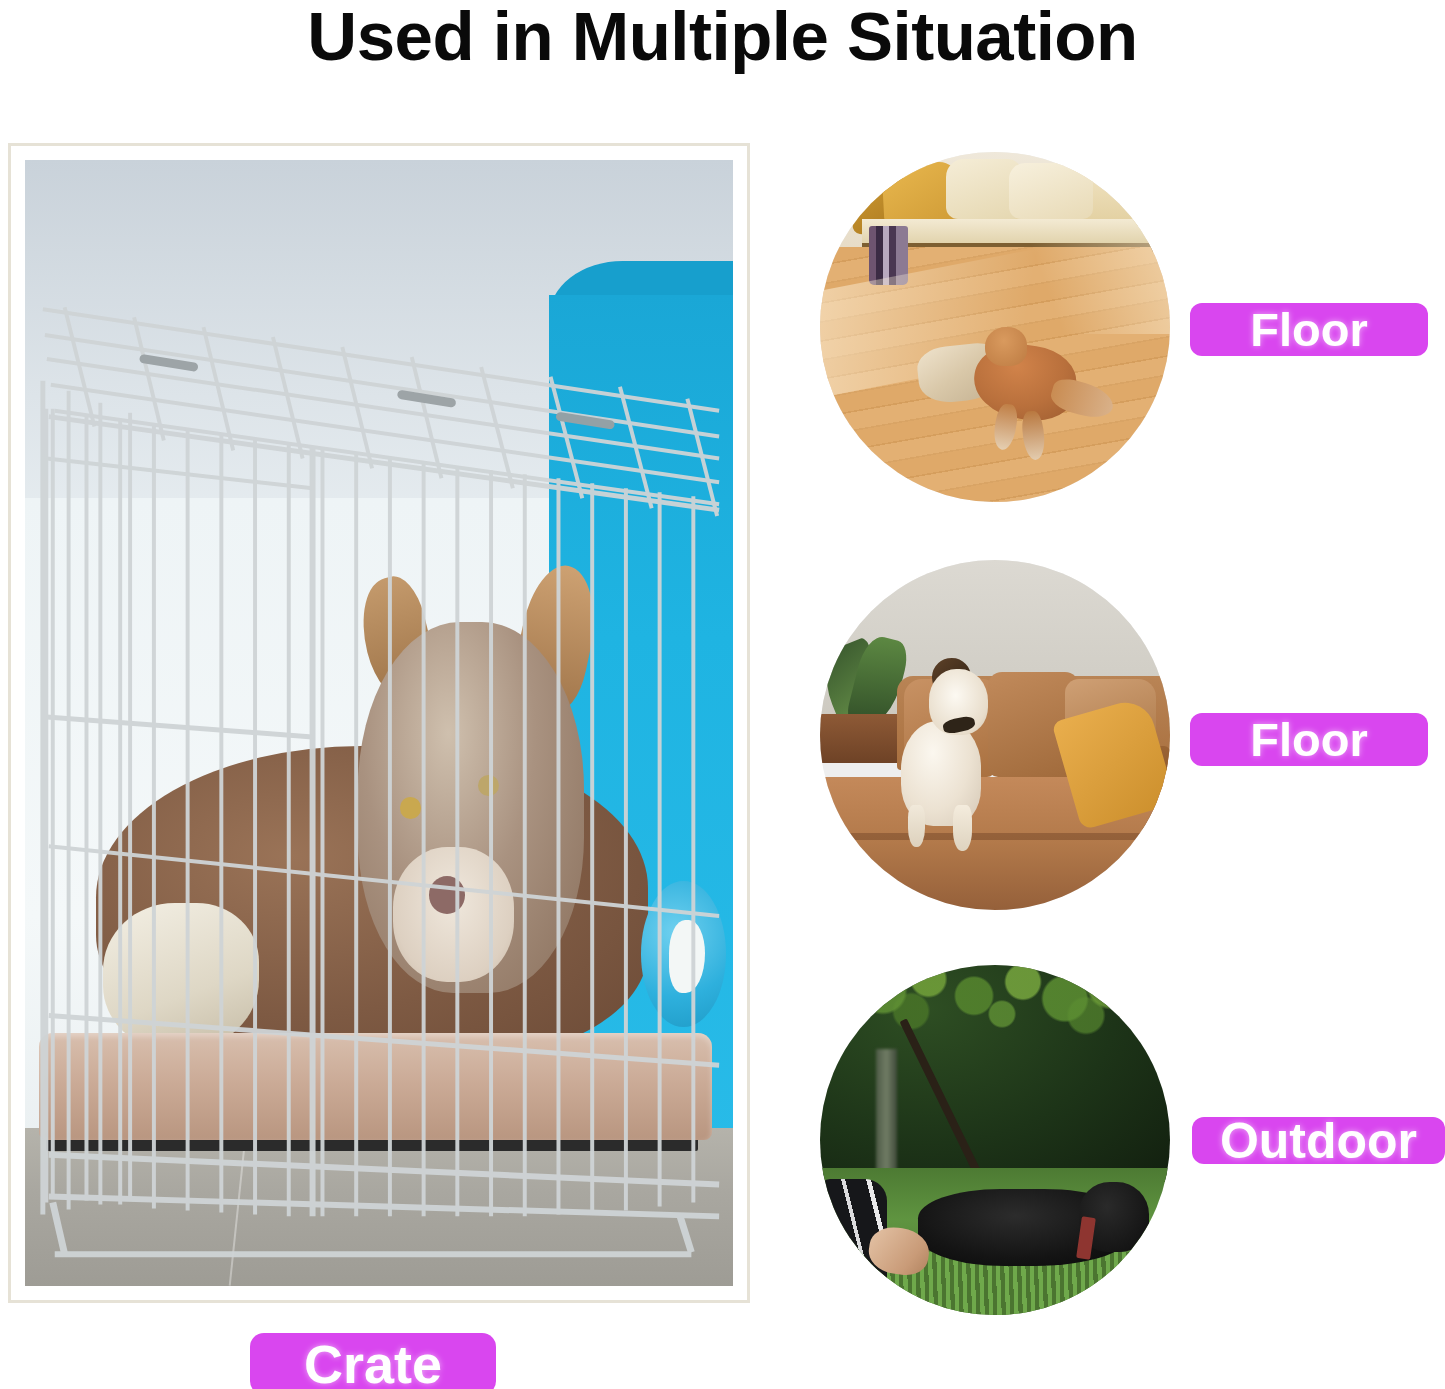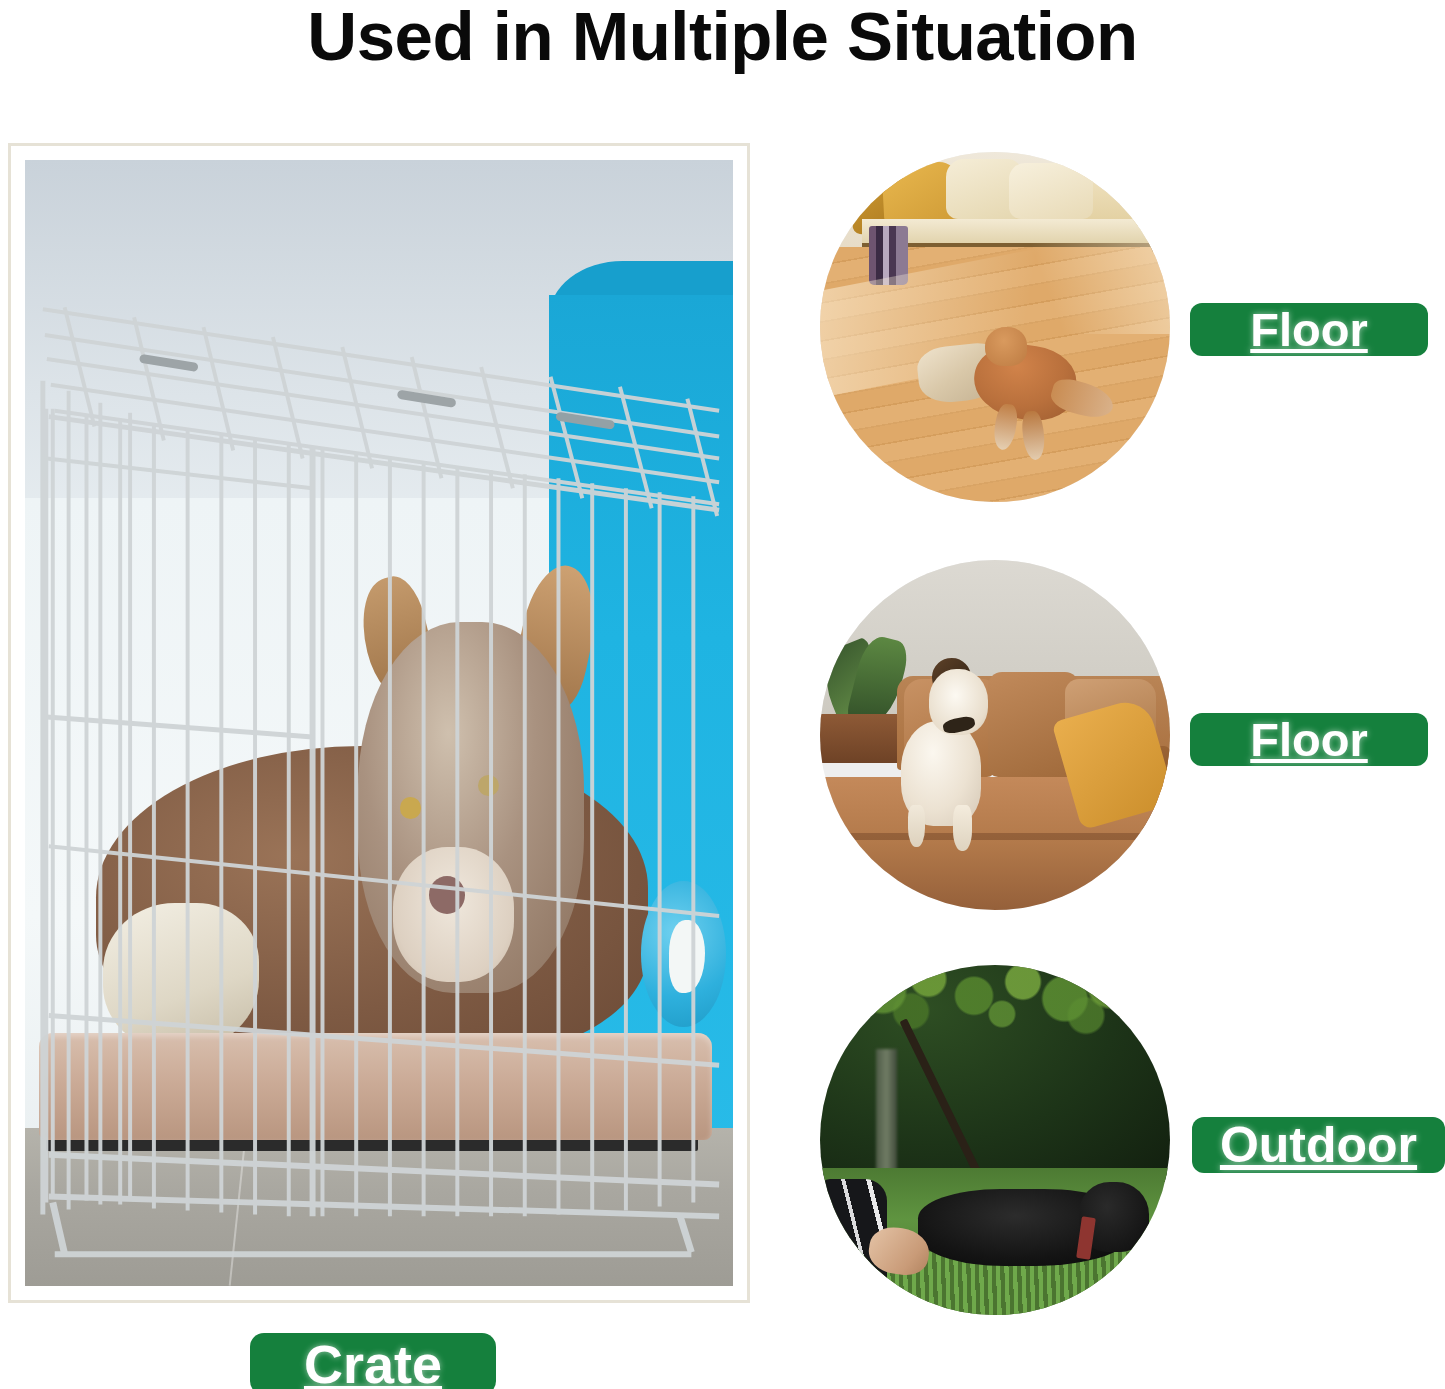--- a/index.html
+++ b/index.html
@@ -285,36 +285,35 @@
   .o-sleeve{ position:absolute; left:0%; top:61%; width:19%; height:33%;
              background:repeating-linear-gradient(76deg,#16171a 0 22%,#e9e9ea 22% 27%,#16171a 27% 52%,#dcdcde 52% 56%);
              border-radius:10px 22px 16px 6px; }
   .o-hand  { position:absolute; left:14%; top:75%; width:17%; height:13%;
              background:linear-gradient(120deg,#e4c3a6 0%,#c99b78 70%,#b1835f 100%);
              border-radius:44% 50% 40% 46%; transform:rotate(8deg); }
 
   
   .pill {
     position: absolute;
-    background: #15803d;
+    background: #d946ef;
     border-radius: 12px;
     color: #ffffff;
     font-family: "Liberation Sans", sans-serif;
     font-weight: bold;
     text-align: center;
     white-space: nowrap;
     display: flex;
     align-items: center;
     justify-content: center;
     text-shadow: 0 0 6px rgba(255,255,255,0.55);
-    text-decoration: underline;
   }
   #pill-floor   { left: 1190px; top: 303px;  width: 238px; height: 53px;  font-size: 47px; }
   #pill-sofa    { left: 1190px; top: 713px;  width: 238px; height: 53px;  font-size: 47px; }
-  #pill-outdoor { left: 1192px; top: 1117px; width: 253px; height: 56px;  font-size: 50px; }
+  #pill-outdoor { left: 1192px; top: 1117px; width: 253px; height: 47px;  font-size: 50px; }
   #pill-crate   { left: 250px;  top: 1333px; width: 246px; height: 62px;  font-size: 54px; border-radius: 14px; }
 </style>
 </head>
 <body>
 
 <div class="page-title">Used in Multiple Situation</div>
 
 <div class="hero-frame">
   <div class="hero-photo">
 

